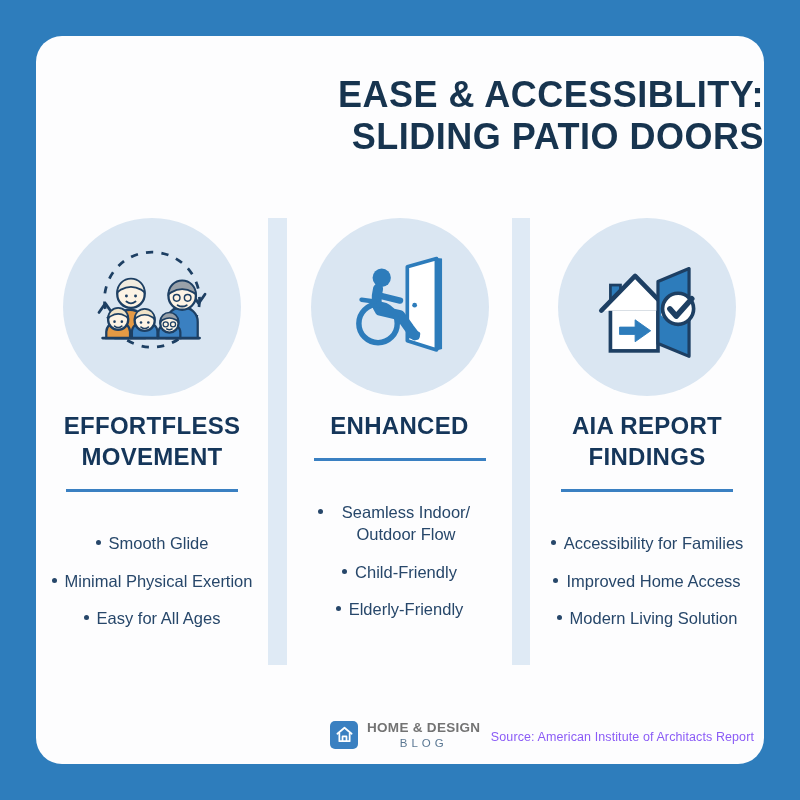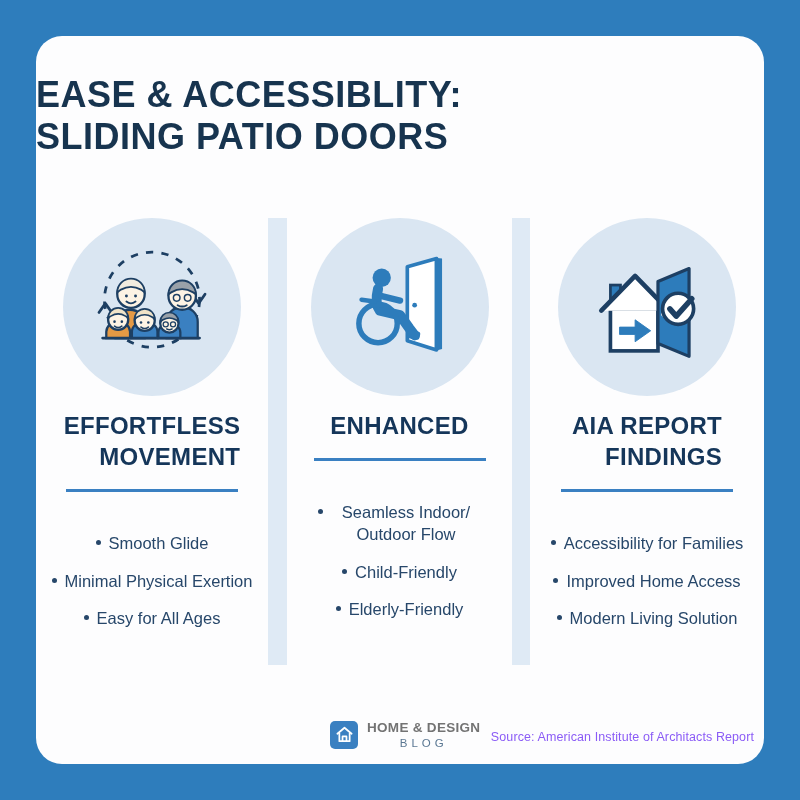--- a/index.html
+++ b/index.html
@@ -8,36 +8,36 @@
     background:#2e7dbc;
     font-family:"Liberation Sans", sans-serif;
     overflow:hidden;
   }
   .card {
     position:absolute; left:36px; top:36px; width:728px; height:728px;
     background:#fdfdfe; border-radius:26px;
   }
   .title {
     position:absolute; top:38px; left:0; width:100%;
-    text-align:left; font-size:36px; font-weight:bold;
+    text-align:right; font-size:36px; font-weight:bold;
     color:#17344f; line-height:1.18; letter-spacing:0.5px;
   }
   .columns {
     position:absolute; top:182px; left:0;
     display:grid; grid-template-columns:232px 19px 225px 18px 234px;
   }
   .divider { background:#dfeaf5; height:447px; }
   .column { display:flex; flex-direction:column; align-items:center; }
   .icon-circle {
     width:178px; height:178px; border-radius:50%;
     background:#dae6f2; display:flex; align-items:center; justify-content:center;
   }
   .heading {
     margin-top:14px; font-size:24px; font-weight:bold; color:#15365a;
-    text-align:right; line-height:1.3; letter-spacing:0.3px;
+    text-align:center; line-height:1.3; letter-spacing:0.3px;
   }
   .underline { margin-top:17px; width:172px; height:3px; background:#3a80c2; }
   ul.bullets { list-style:none; margin:40px 0 0; padding:0; }
   li.bullet {
     display:flex; justify-content:center; align-items:flex-start;
     margin-bottom:15px; color:#27476a; font-size:16.5px; line-height:1.35;
   }
   .dot { width:5px; height:5px; border-radius:50%; background:#27476a;
          margin:8px 8px 0 0; flex:none; }
   .bullet-text { text-align:center; }

